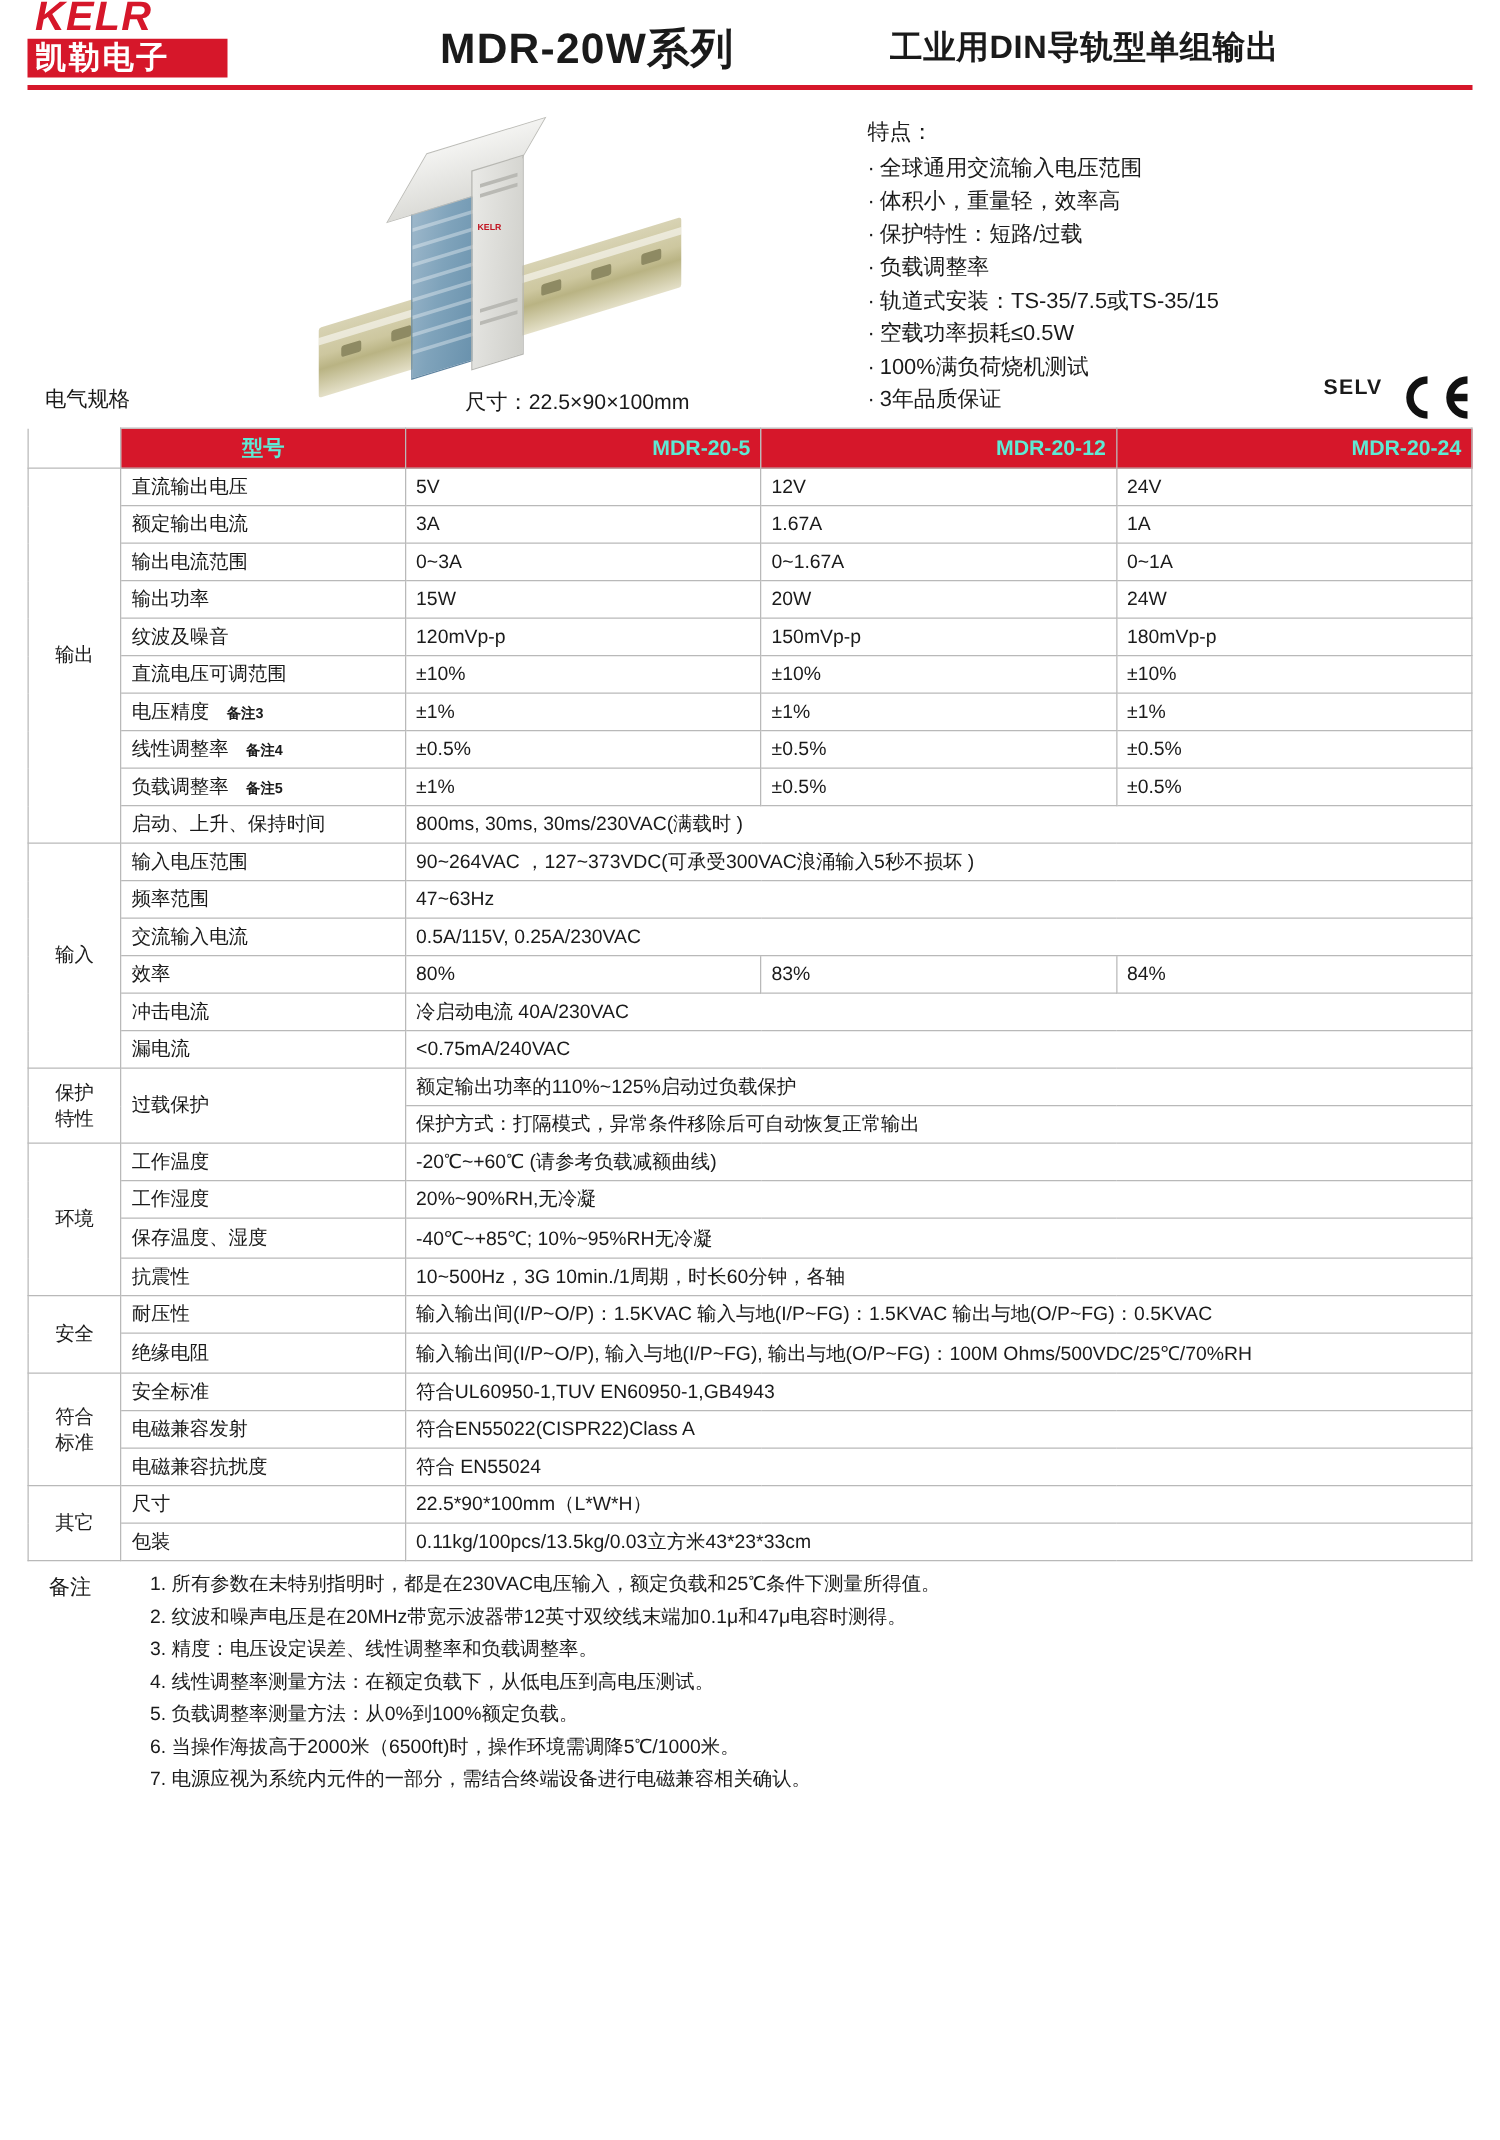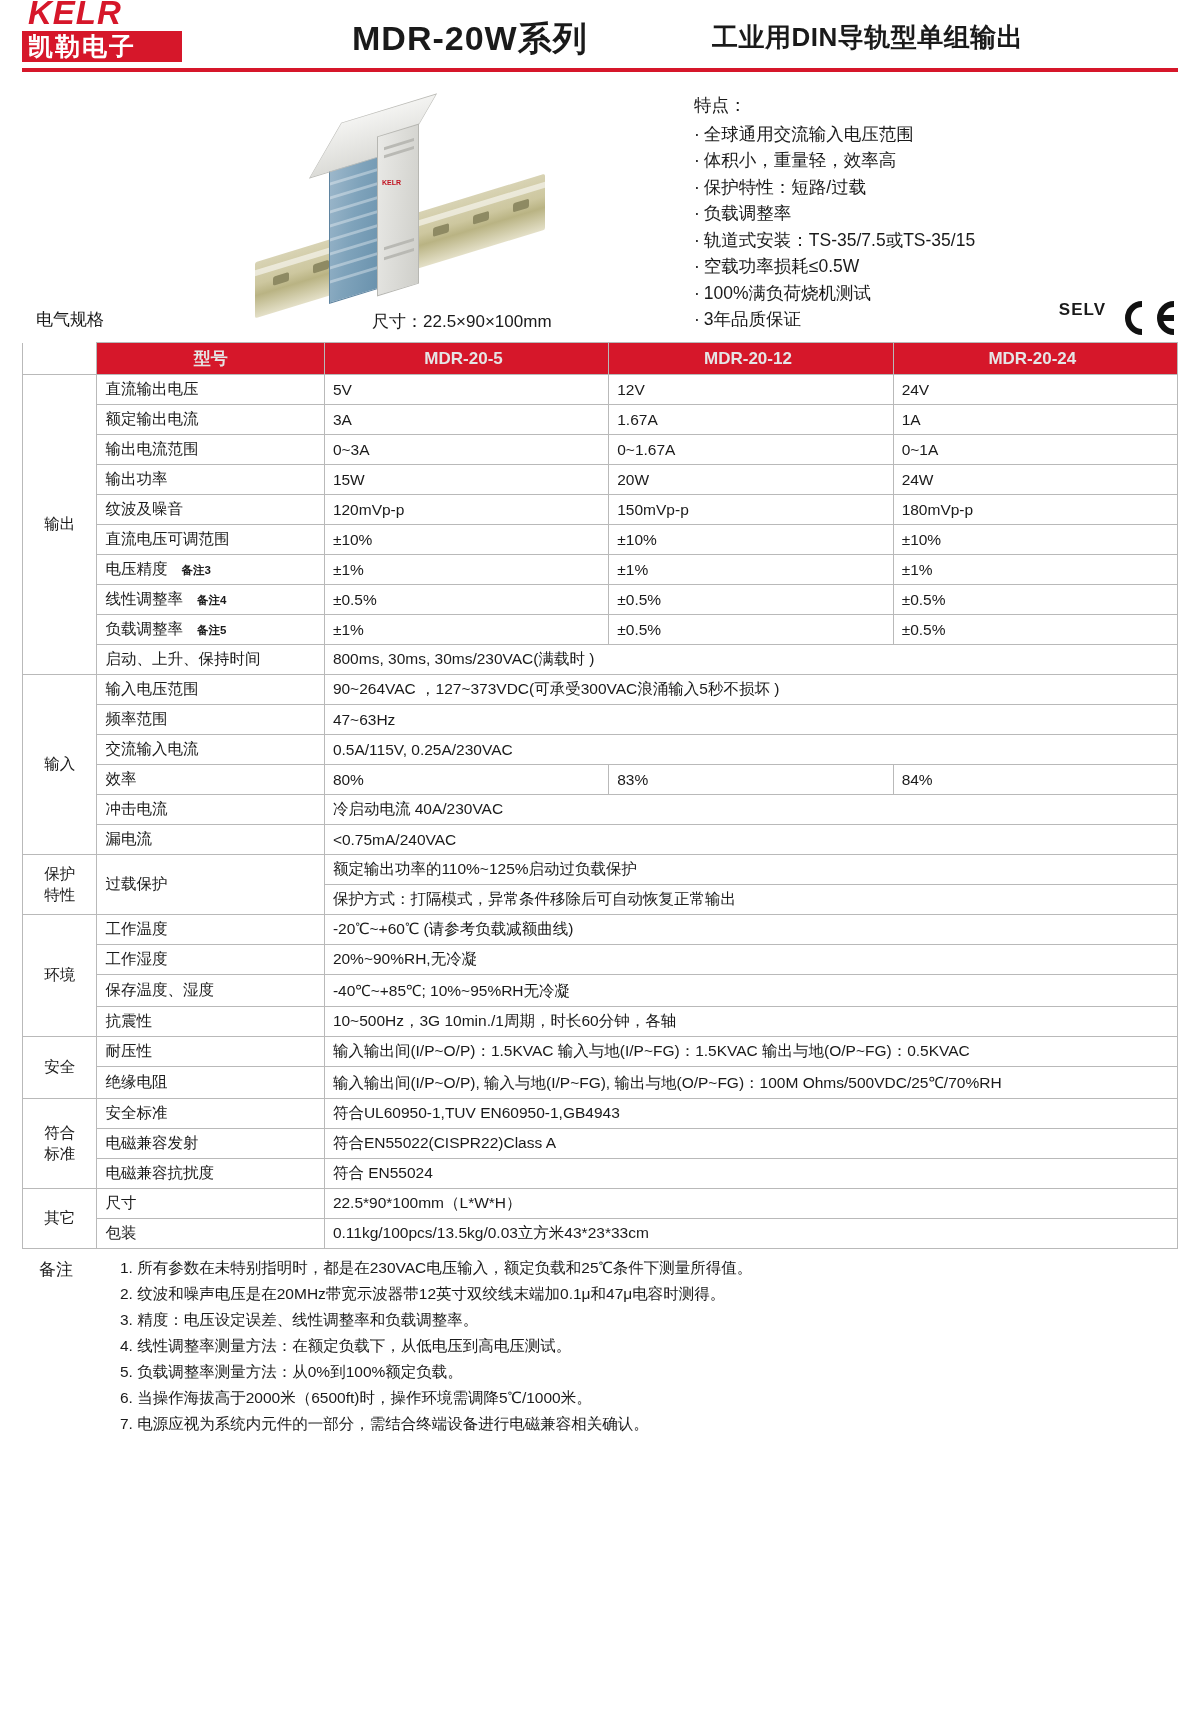--- a/index.html
+++ b/index.html
@@ -155,28 +155,28 @@
     padding: 4px 8px;
     vertical-align: middle;
     height: 30px;
   }
   .col-group { width: 68px; text-align:center; font-size:17px; border-left:1px solid #b9b9b9; }
   .col-item  { width: 208px; padding-left:14px !important; }
   .col-v     { width: 260px; padding-left:14px !important; }
 
   thead th {
     background: #d6172a;
-    color: #e5e5e5;
+    color: #5eead4;
     border: 1px solid #d6172a;
     font-size: 17px;
     font-weight: bold;
     height: 36px;
   }
   thead th.h-item { text-align: center; }
-  thead th.h-val  { text-align: center; padding-left: 2px; }
+  thead th.h-val  { text-align: right; padding-left: 2px; }
   thead th.h-blank { background:#fff; border:none; }
 
   .note-sm { font-size: 11.5px; margin-left: 14px; font-weight: bold; }
   .grp { text-align:center; }
 
   
   .footnotes {
     display: flex;
     margin-top: 6px;
     font-size: 15.5px;

